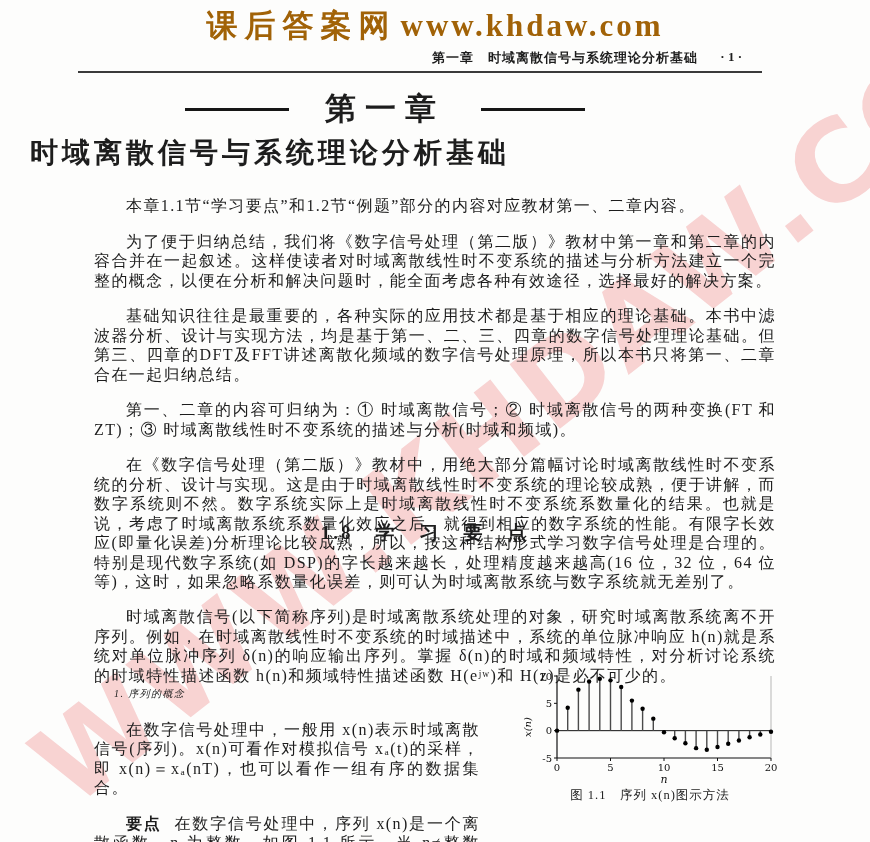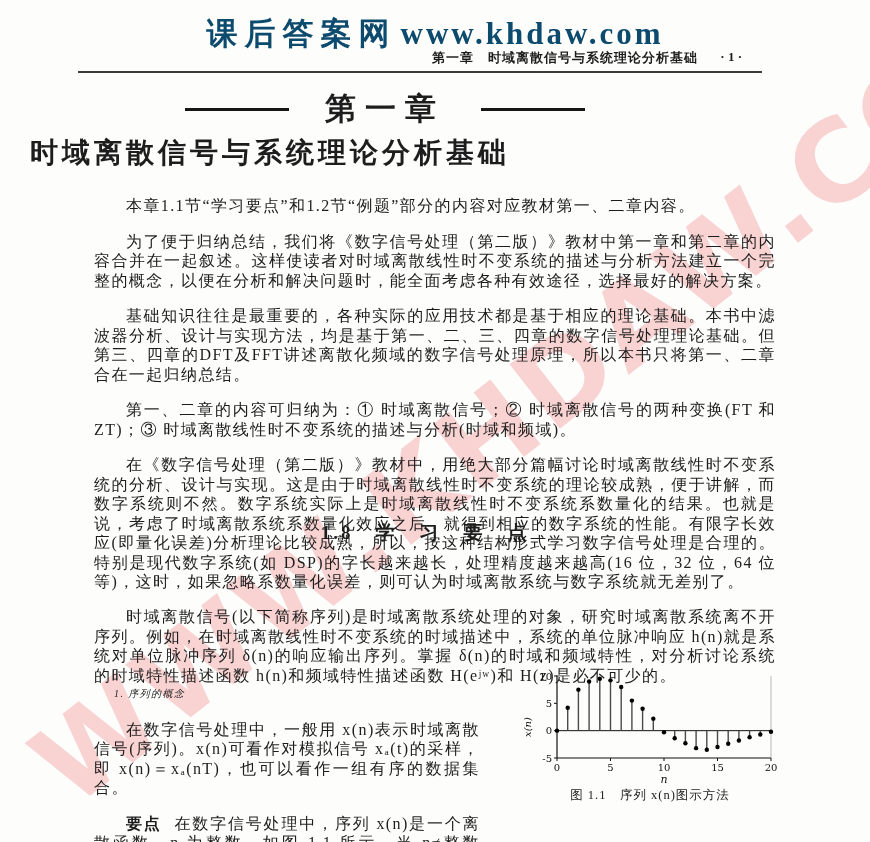--- a/index.html
+++ b/index.html
@@ -12,21 +12,21 @@
   .watermark{
     position:absolute;top:400px;left:-60px;width:1020px;z-index:1;
     text-align:center;white-space:nowrap;pointer-events:none;
     font-family:"DejaVu Sans",sans-serif;font-weight:bold;
     font-size:112px;letter-spacing:4px;
     color:rgba(236,130,130,0.34);
     transform:rotate(-38deg);transform-origin:50% 50%;
   }
   .z{position:absolute;z-index:2;}
   
-  .khdaw-header{top:13px;left:0;right:0;text-align:center;color:#0c4a6e;}
+  .khdaw-header{top:5px;left:0;right:0;text-align:center;color:#a16207;}
   .khdaw-header .cn{font-size:31px;font-weight:bold;letter-spacing:7px;}
   .khdaw-header .url{font-size:31px;font-weight:bold;letter-spacing:3px;}
   
   .running-head{top:49px;left:78px;width:620px;text-align:right;
     font-size:13px;font-weight:bold;letter-spacing:1px;}
   .page-num{top:49px;right:128px;font-size:13px;font-weight:bold;}
   .head-rule{top:71px;left:78px;width:684px;border-top:2px solid #3b3b3b;height:0;}
   
   .chapter-head{top:88px;left:30px;width:710px;}
   .chapter-num-row{display:flex;align-items:center;justify-content:center;gap:36px;}

